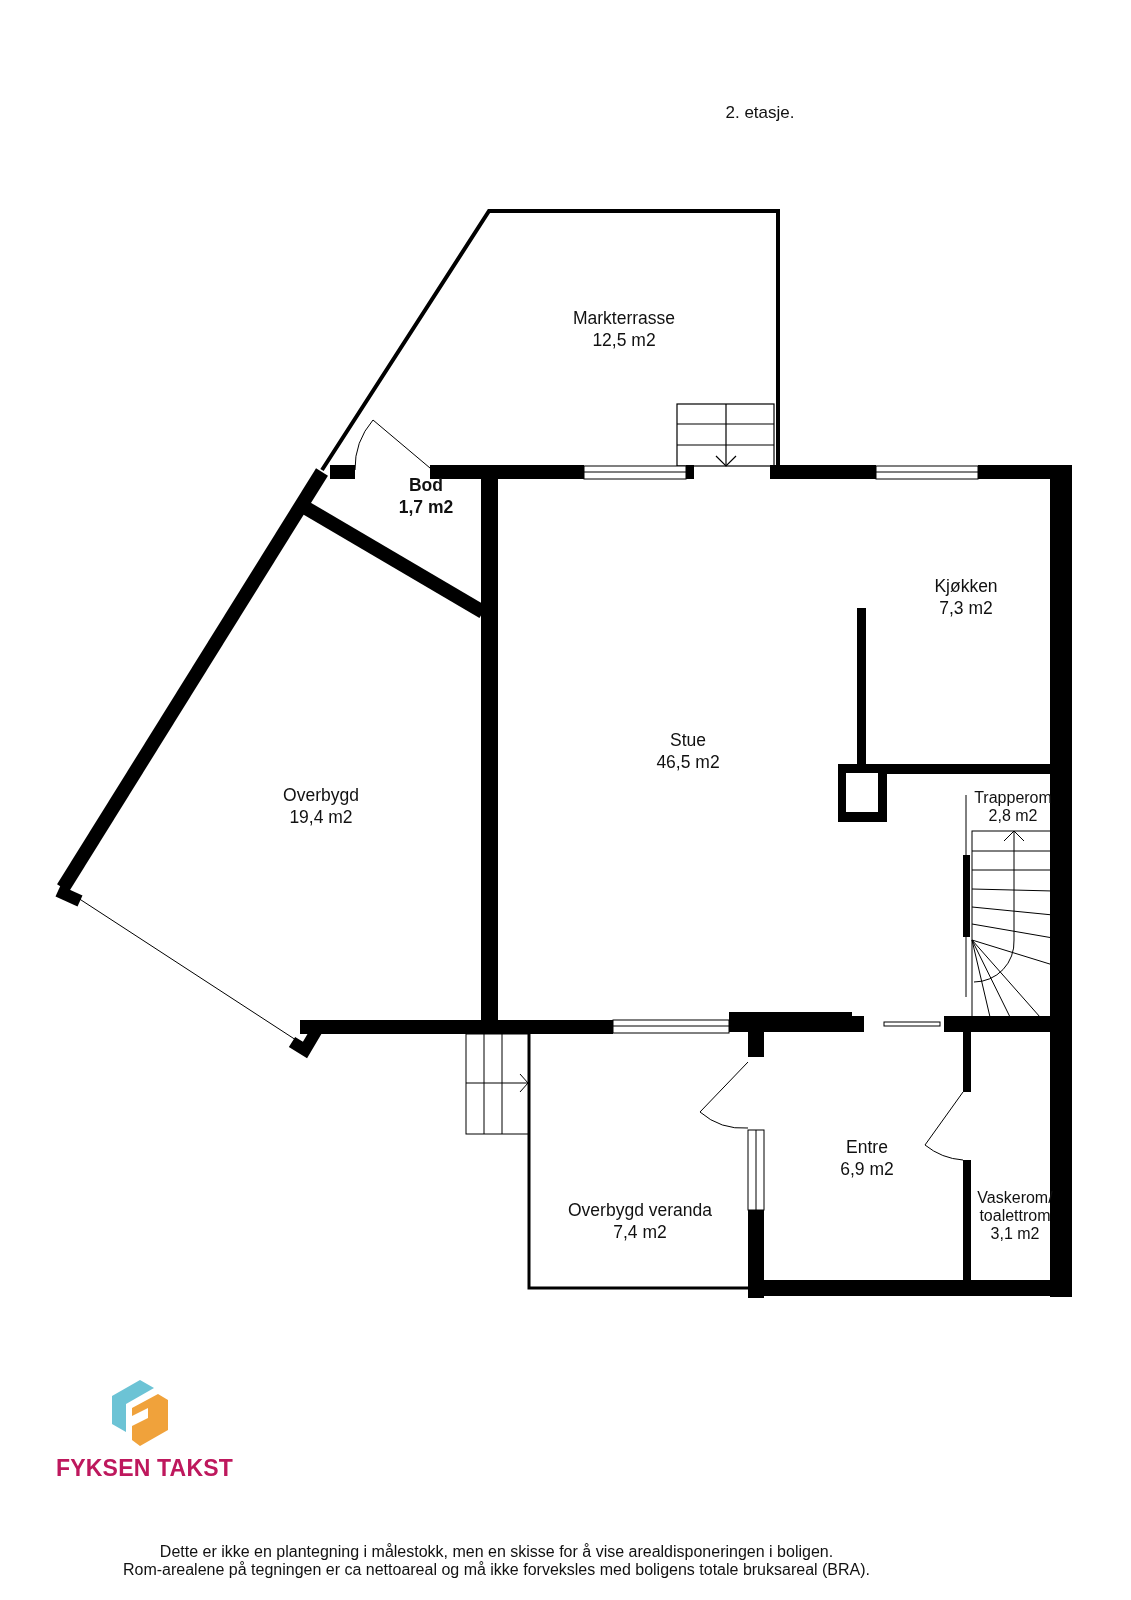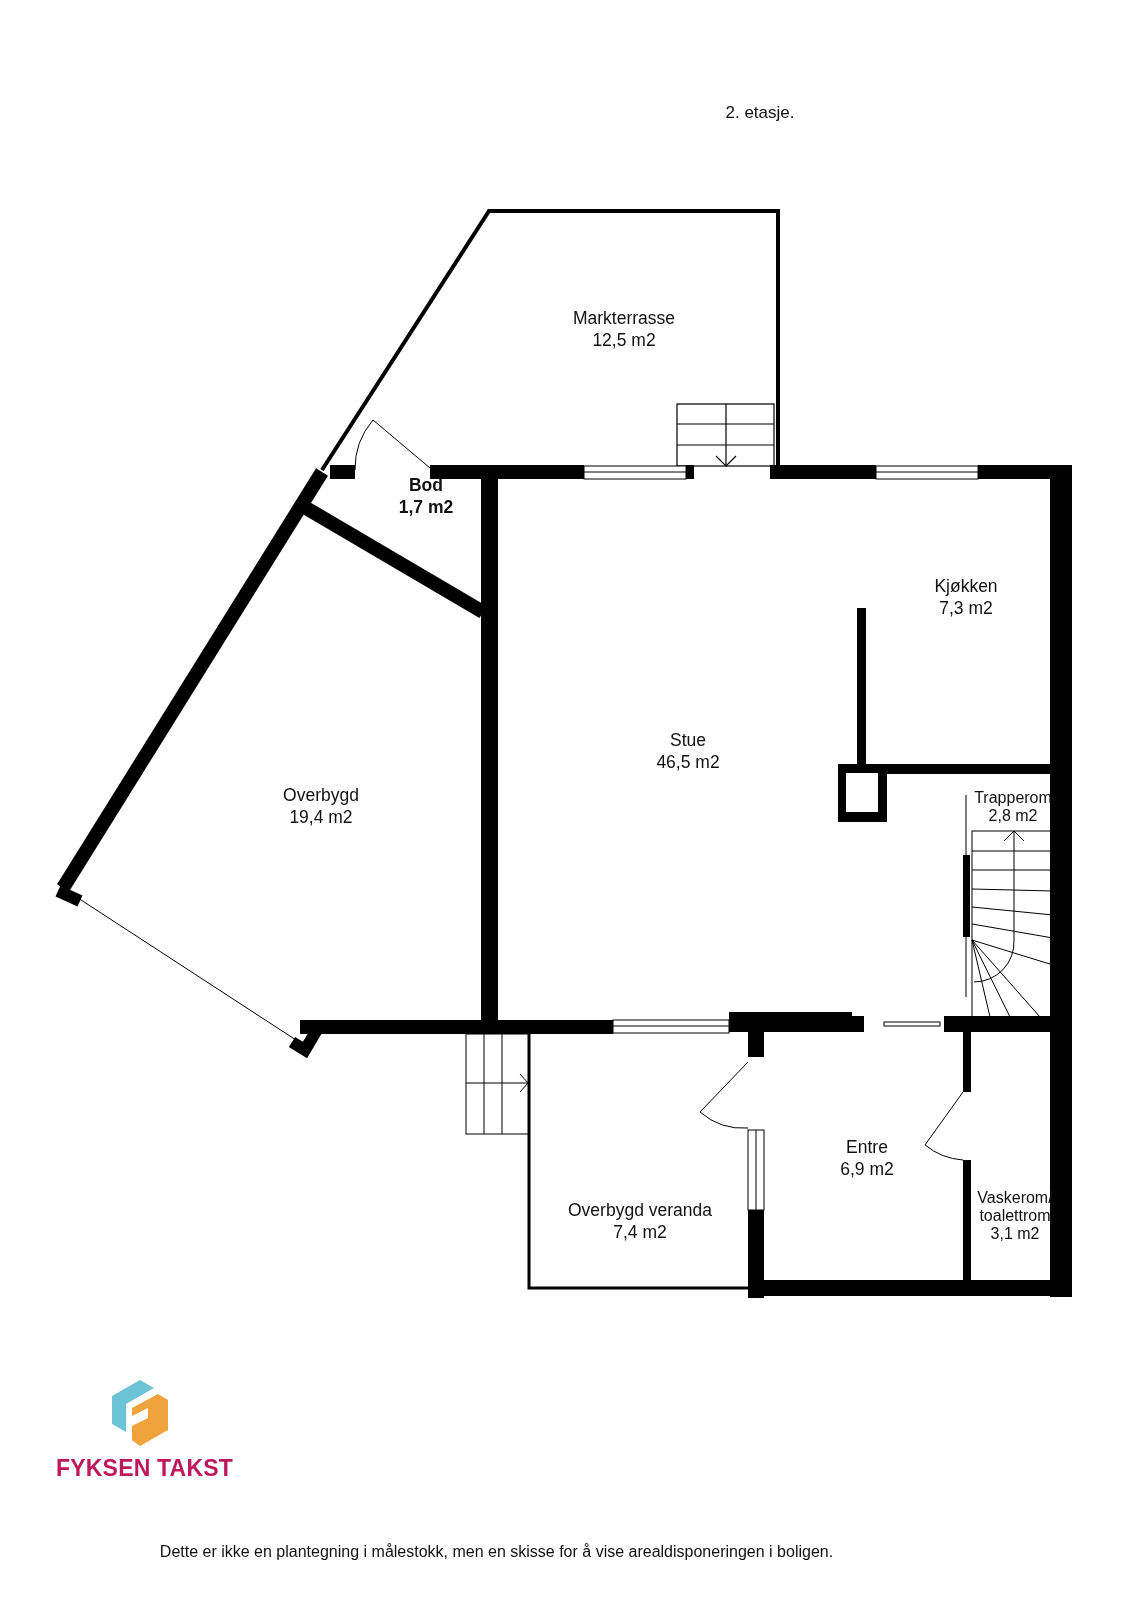--- a/index.html
+++ b/index.html
@@ -175,13 +175,14 @@
 <div class="logo">
   <svg class="logo-mark" width="60" height="70" viewBox="0 0 60 70">
     <polygon points="2,18 30,2 44,10 16,26 16,54 2,46" fill="#6cc3d5"></polygon>
     <polygon points="22,30 48,16 58,22 58,52 30,68 22,62 22,48 38,40 38,30 22,38" fill="#f0a23b"></polygon>
   </svg>
   <div class="logo-text">FYKSEN TAKST</div>
 </div>
 
 <div class="disclaimer">
   <div>Dette er ikke en plantegning i målestokk, men en skisse for å vise arealdisponeringen i boligen.</div>
+  <div>Rom-arealene på tegningen er ca nettoareal og må ikke forveksles med boligens totale bruksareal (BRA).</div>
 </div>
 
 </body></html>

